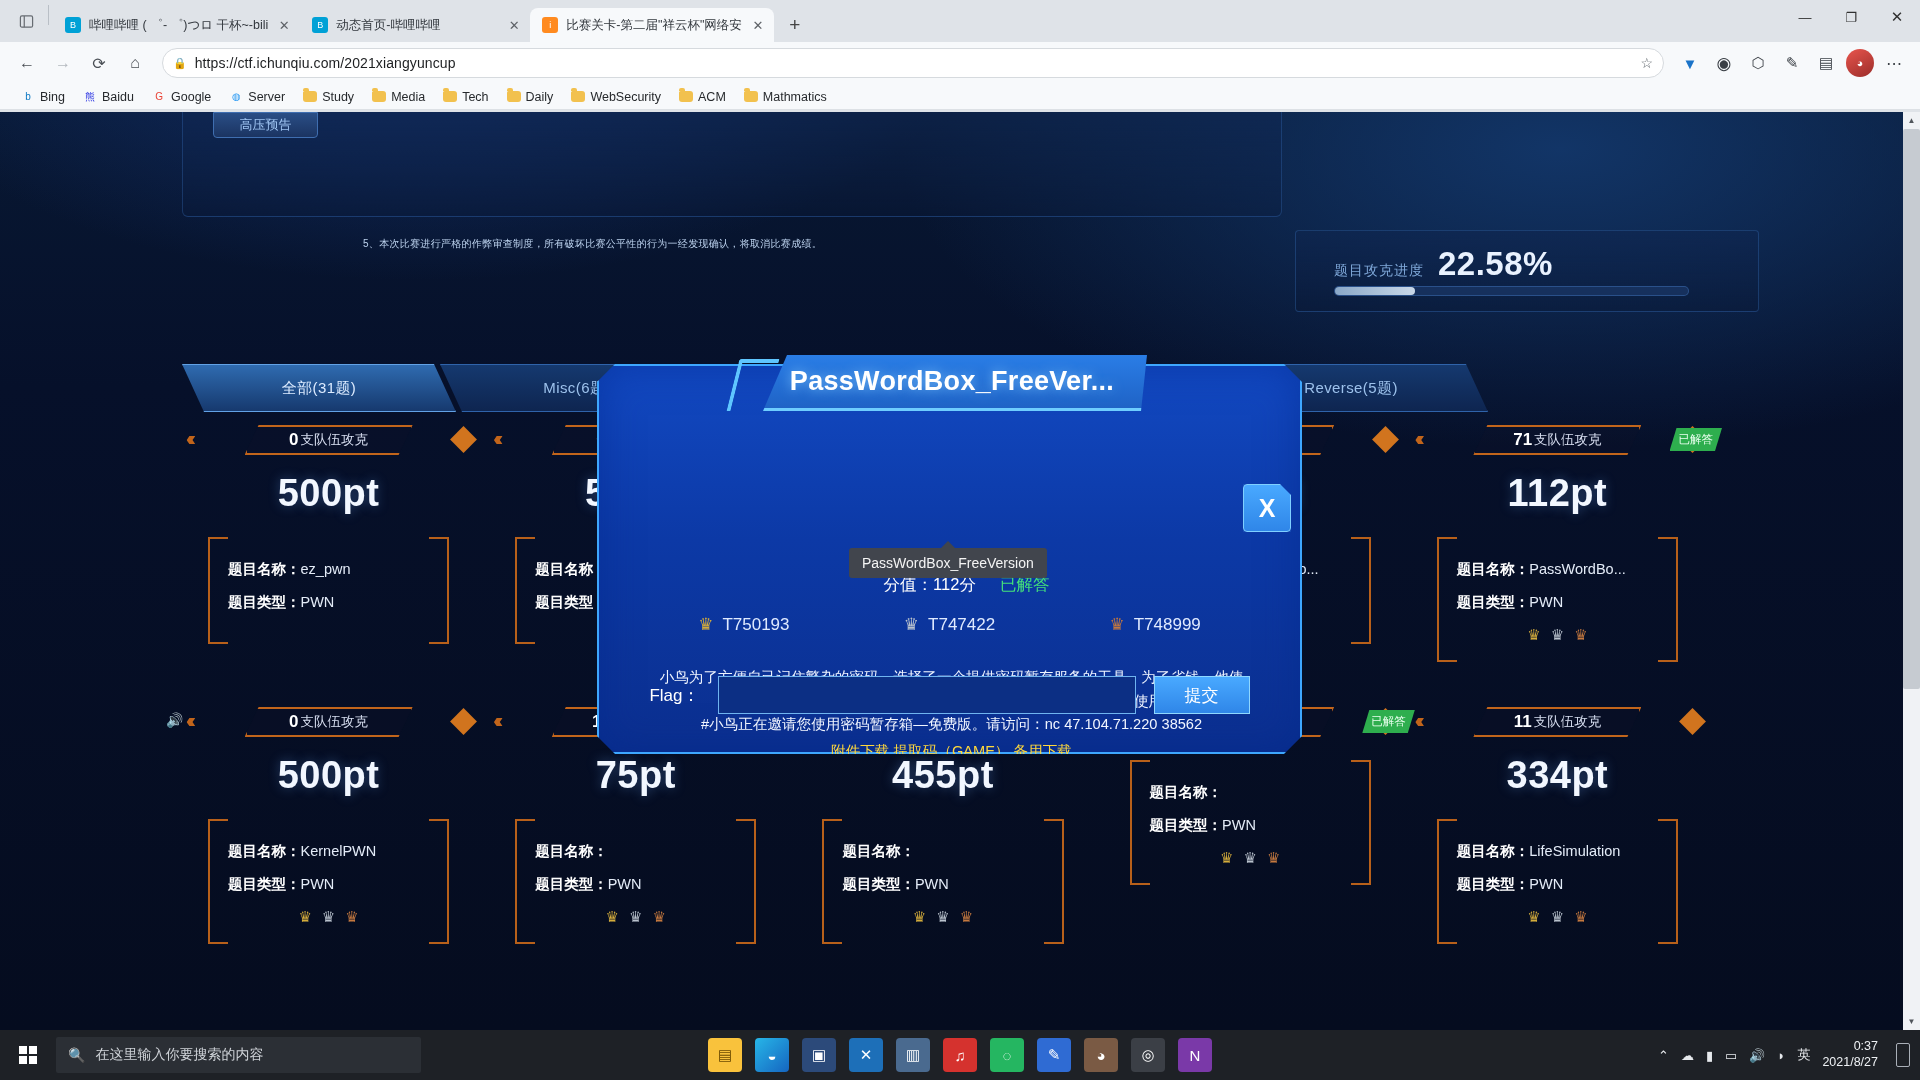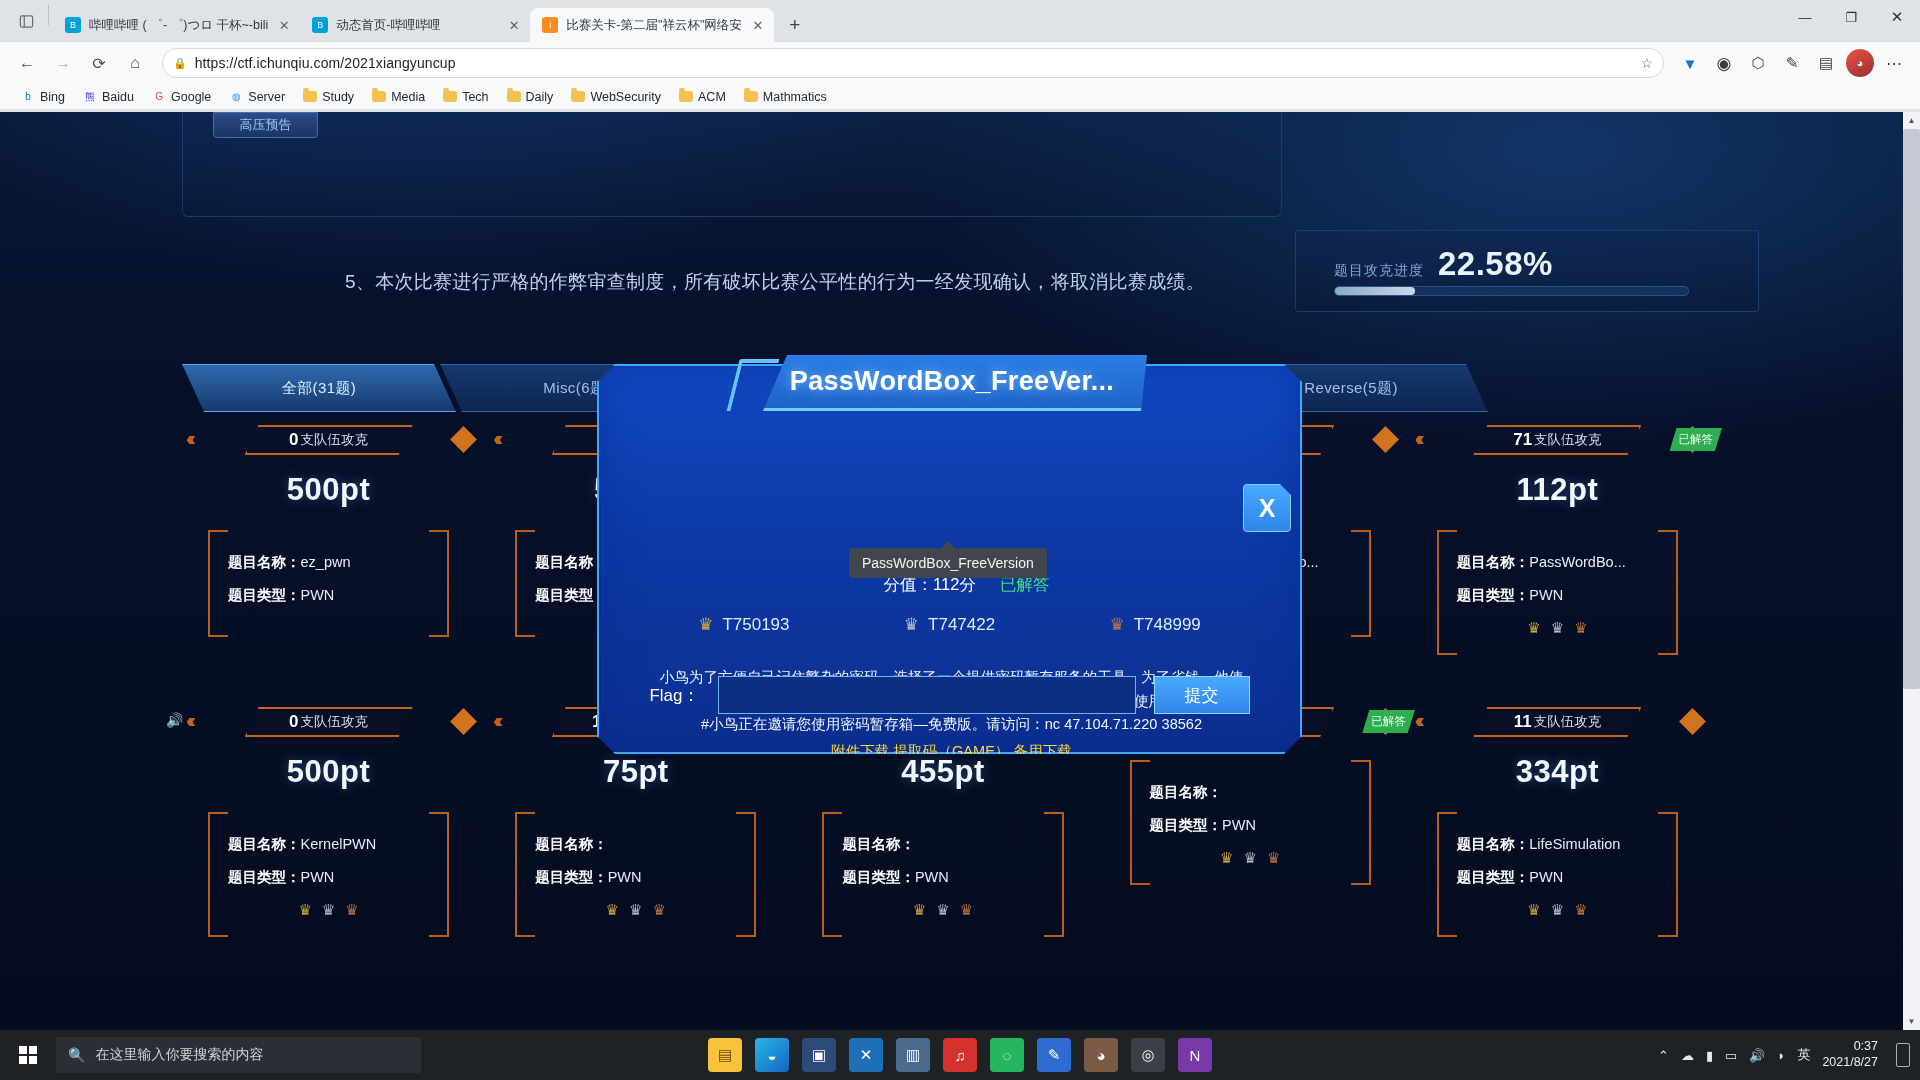--- a/index.html
+++ b/index.html
@@ -88,21 +88,21 @@
     border:1px solid rgba(60,120,200,.30); border-top:none;
     background:linear-gradient(180deg,rgba(16,40,84,.55),rgba(10,26,58,.30));
     border-radius:0 0 6px 6px;
   }
   .notice-tagbtn{
     position:absolute; left:213px; top:0; width:105px; height:26px;
     background:linear-gradient(180deg,#2a4e86,#1b3462); border:1px solid #3f6eb0;
     border-radius:0 0 4px 4px; color:#9fc4f2; font-size:13px;
     display:flex;align-items:center;justify-content:center;
   }
-  .notice-line{ position:absolute; left:345px; top:125px; font-size:19px; color:#bcd2ee; letter-spacing:.3px;margin-top:32px;}
+  .notice-line{ position:absolute; left:363px; top:125px; font-size:10px; color:#bcd2ee; letter-spacing:.3px;}
 
   .progbox{
     position:absolute; left:1295px; top:118px; width:464px; height:82px;
     border:1px solid rgba(60,120,200,.32);
     background:linear-gradient(180deg,rgba(15,38,80,.6),rgba(9,22,50,.35));
     border-radius:4px;
   }
   .prog-row{ display:flex; align-items:baseline; gap:14px; padding:14px 0 0 38px;}
   .prog-label{ font-size:14px; color:#7fa8d9; letter-spacing:1px;}
   .prog-val{ font-size:33px; font-weight:700; color:#e9f2ff; letter-spacing:.5px;}
@@ -140,21 +140,21 @@
   }
   .banner .bar b{ color:#fff; font-size:17px; font-weight:700;}
   .banner .bar span{ color:#d7def0; font-size:13.5px;}
   .banner .dia{ position:absolute; right:2px; top:6px; width:19px;height:19px;
     background:#d1741e; transform:rotate(45deg);}
   .banner .solved{
     position:absolute; right:-18px; top:4px; height:23px; padding:0 9px;
     background:#2eae4e; color:#eaffef; font-size:11.5px; display:flex;align-items:center;
     clip-path:polygon(7px 0,100% 0,calc(100% - 7px) 100%,0 100%);
   }
-  .pts{ text-align:center; font-size:31px; font-weight:700; color:#f2f7ff; margin-top:16px;
+  .pts{ text-align:center; font-size:38px; font-weight:700; color:#f2f7ff; margin-top:16px;
     letter-spacing:.5px; text-shadow:0 0 12px rgba(110,170,255,.35);}
   .cbody{ position:relative; margin:22px 26px 0; padding:16px 8px 14px; }
   .cbody:before,.cbody:after{ content:""; position:absolute; width:18px; height:100%; top:0;
     border:2px solid #b8601a; }
   .cbody:before{ left:0; border-right:none; }
   .cbody:after{ right:0; border-left:none; }
   .crow{ font-size:14.5px; color:#e4ecf8; margin:7px 0 14px; text-align:left; padding-left:12px;
     white-space:nowrap; overflow:hidden; text-overflow:ellipsis;}
   .crow b{ font-weight:700; color:#ffffff;}
   .crowns{ text-align:center; letter-spacing:10px; font-size:15px; padding-left:10px;}

